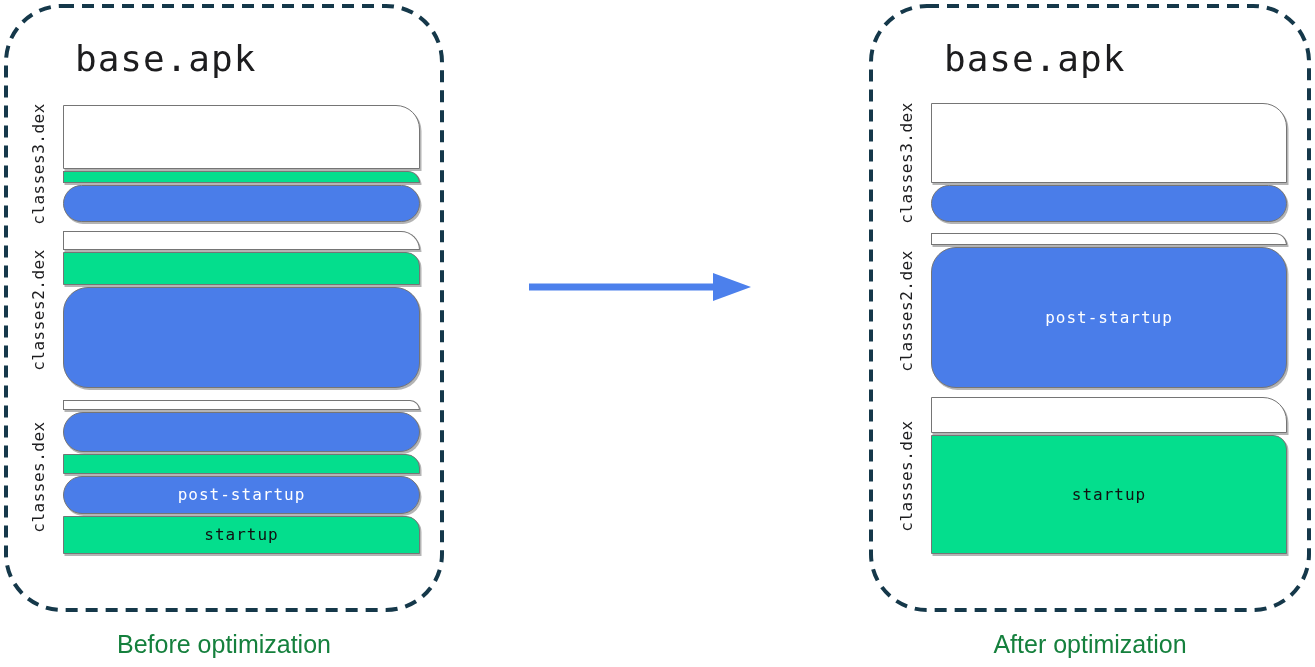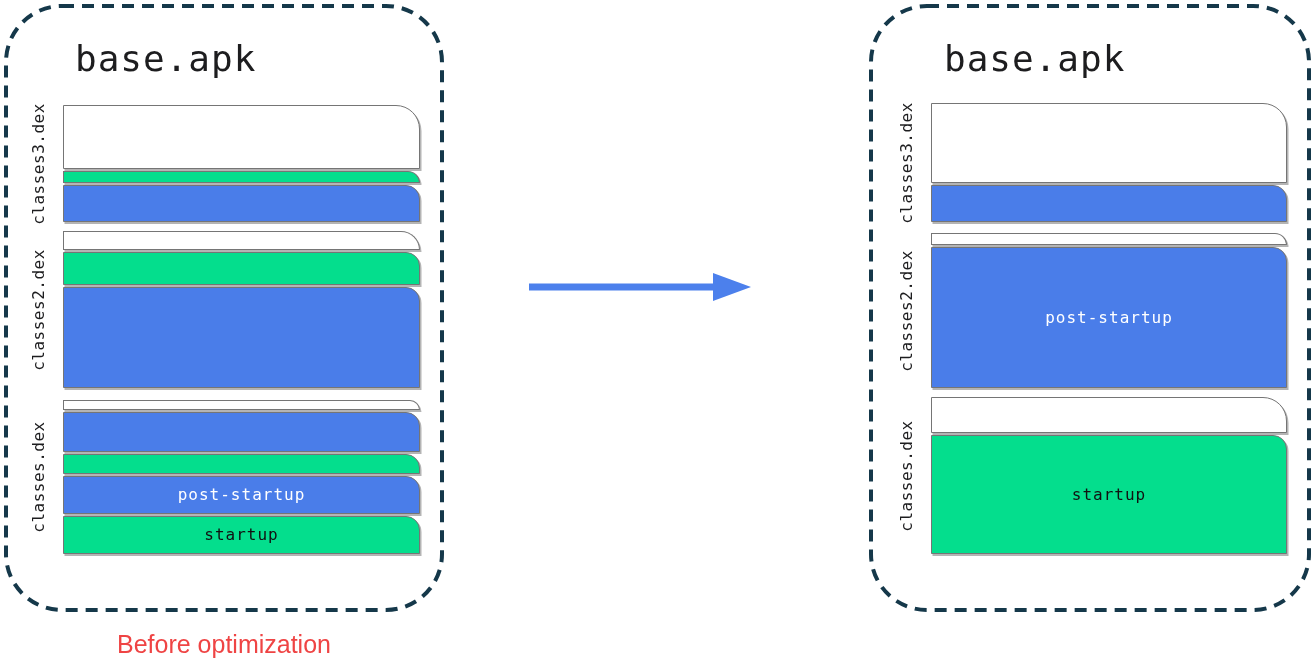--- a/index.html
+++ b/index.html
@@ -19,21 +19,21 @@
     position:absolute;top:34px;
     font-size:36px;color:var(--text);
     letter-spacing:1px;white-space:nowrap;
   }
   .panel-before .apk-title{left:71px;}
   .panel-after .apk-title{left:75px;}
   .caption{
     position:absolute;top:626px;left:0;width:100%;
     text-align:center;
     font-family:"Liberation Sans",sans-serif;
-    font-size:25px;color:#ef4444;
+    font-size:25px;color:#15803d;
   }
   .file-row{position:absolute;}
   .panel-before .file-row{width:357px;}
   .panel-after .file-row{width:356px;}
   .file-label{
     position:absolute;left:-25px;top:50%;
     transform:translate(-50%,-50%) rotate(-90deg);
     font-size:16px;color:var(--text);
     white-space:nowrap;letter-spacing:0.5px;
   }
@@ -44,21 +44,21 @@
   .seg{
     box-sizing:border-box;
     border:1.5px solid var(--seg-border);
     border-radius:0 14px 0 0;
     box-shadow:1.5px 2px 0 rgba(105,105,105,0.5);
     display:flex;align-items:center;justify-content:center;
     flex:0 0 auto;
   }
   .seg-white{background:#ffffff;border-radius:0 24px 0 0;}
   .seg-green{background:var(--green);}
-  .seg-blue{background:var(--blue);}
+  .seg-blue{background:var(--blue);border-radius:25px;}
   .seg-label{
     font-size:16px;letter-spacing:1px;line-height:1;
     color:#111111;
   }
   .seg-blue .seg-label{color:#ffffff;}
   .arrow-svg{position:absolute;left:527px;top:269px;}
   .arrow-line{stroke:var(--arrow);stroke-width:7;}
   .arrow-head{fill:var(--arrow);}
 </style>
 </head>
@@ -136,15 +136,16 @@
         <div class="file-row" style="left: 62px; top: 393px; height: 157px;">
           <div class="file-label">classes.dex</div>
           <div class="page">
             <div class="seg seg-white" style="height: 36px;"></div>
             <div class="seg seg-green" style="height: 119px;">
               <span class="seg-label">startup</span>
             </div>
           </div>
         </div>
       </div>
+    <div class="caption">After optimization</div>
   </section>
 
 </div>
 
 </body></html>

